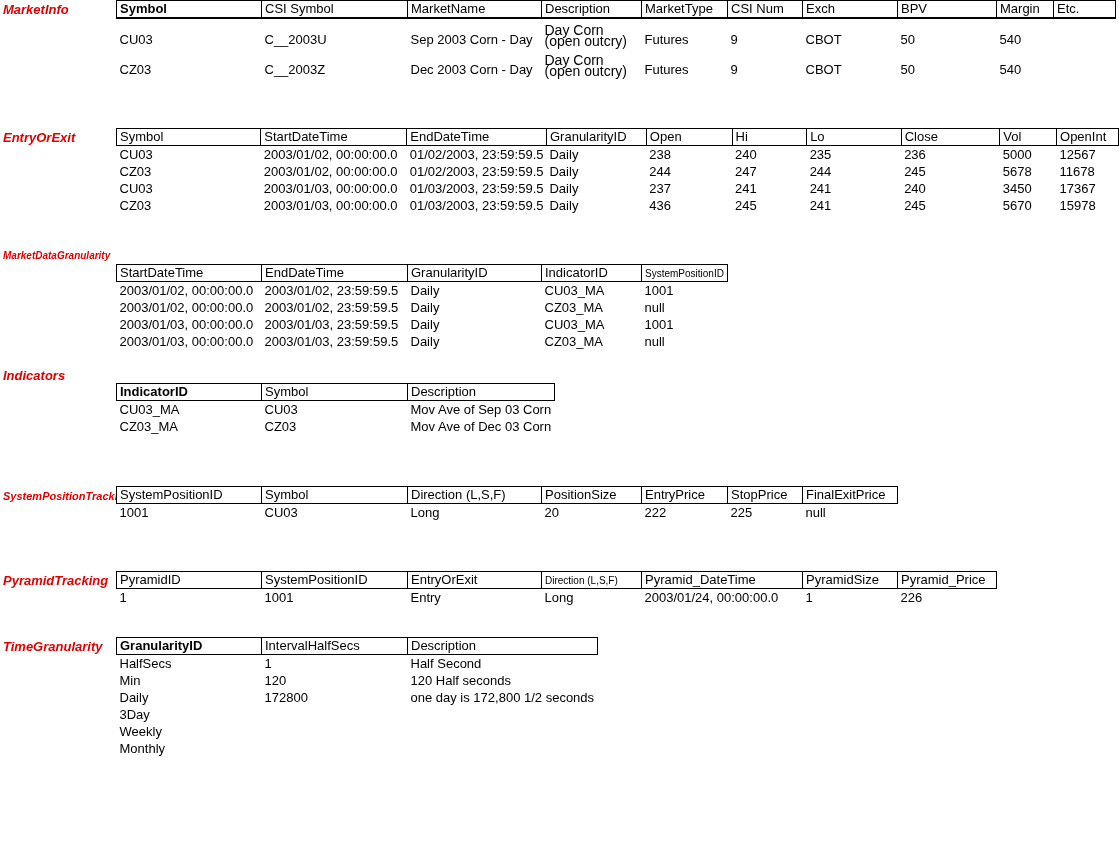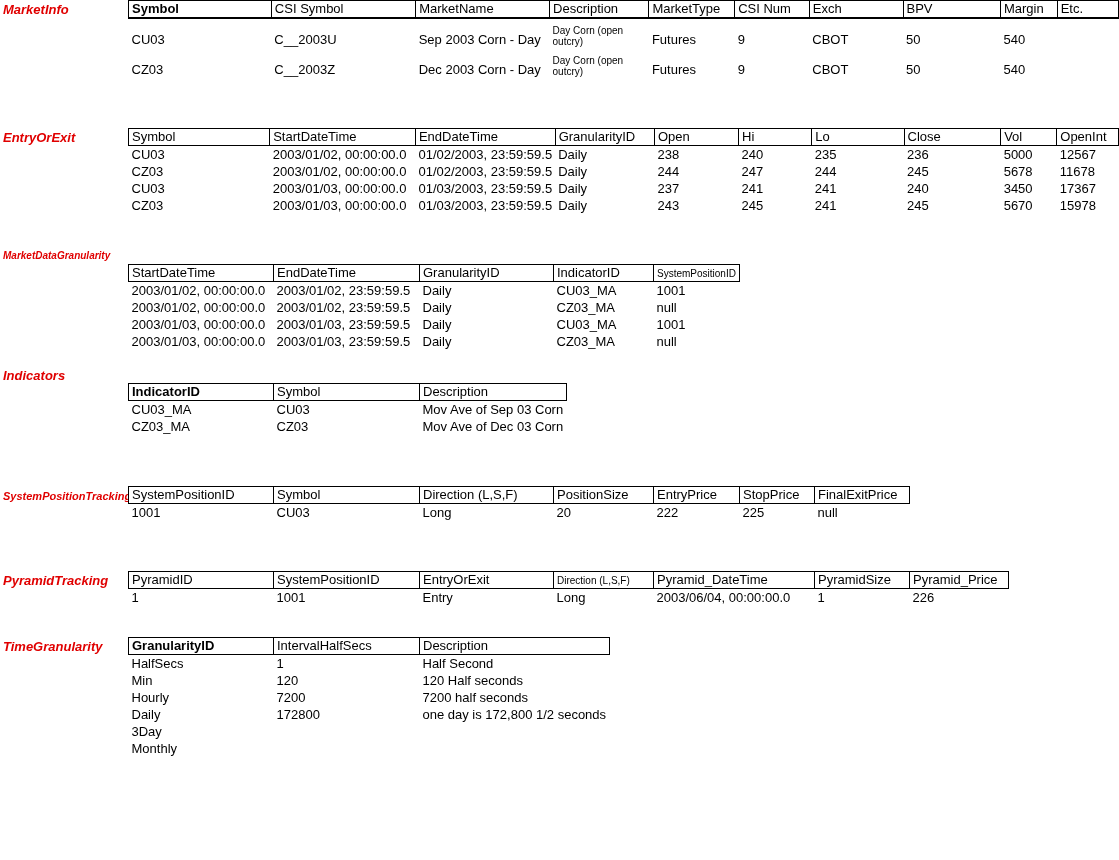--- a/index.html
+++ b/index.html
@@ -22,21 +22,21 @@
     font-style: italic;
     font-size: 13px;
     line-height: 13px;
     white-space: nowrap;
   }
   .tbl-label.small { font-size: 10px; line-height: 11px; }
   .tbl-label.mid   { font-size: 11px; line-height: 12px; }
 
   table {
     position: absolute;
-    left: 128px;
+    left: 116px;
     border-collapse: collapse;
     table-layout: fixed;
   }
   th {
     border: 1px solid #000;
     font-weight: normal;
     font-size: 13px;
     text-align: left;
     vertical-align: bottom;
     padding: 0 3px 1px 3px;
@@ -49,21 +49,21 @@
     font-size: 13px;
     text-align: left;
     vertical-align: bottom;
     padding: 0 3px 1px 3px;
     height: 17px;
     white-space: nowrap;
   }
   th.b  { font-weight: bold; }
   th.sm { font-size: 10px; padding-bottom: 2px; }
   td.smb {
-    font-size: 10px;
+    font-size: 14px;
     line-height: 11px;
     white-space: normal;
     vertical-align: bottom;
     padding-top: 1px;
   }
   
   .t1 th { border-bottom-width: 2px; }
   .t1 td { height: 30px; }
 </style>
 </head>
@@ -190,21 +190,21 @@
           <td>241</td>
           <td>240</td>
           <td>3450</td>
           <td>17367</td>
         </tr>
         <tr>
           <td>CZ03</td>
           <td>2003/01/03, 00:00:00.0</td>
           <td>01/03/2003, 23:59:59.5</td>
           <td>Daily</td>
-          <td>243</td>
+          <td>436</td>
           <td>245</td>
           <td>241</td>
           <td>245</td>
           <td>5670</td>
           <td>15978</td>
         </tr>
       </tbody>
     </table>
 
   <div class="tbl-label small" style="top:250px">MarketDataGranularity</div>
@@ -341,21 +341,21 @@
           <th>PyramidSize</th>
           <th>Pyramid_Price</th>
         </tr>
       </thead>
       <tbody>
         <tr>
           <td>1</td>
           <td>1001</td>
           <td>Entry</td>
           <td>Long</td>
-          <td>2003/06/04, 00:00:00.0</td>
+          <td>2003/01/24, 00:00:00.0</td>
           <td>1</td>
           <td>226</td>
         </tr>
       </tbody>
     </table>
 
   <div class="tbl-label" style="top:640px">TimeGranularity</div>
   <table style="top:637px">
       <colgroup>
         <col style="width: 145px;">
@@ -374,35 +374,35 @@
           <td>HalfSecs</td>
           <td>1</td>
           <td>Half Second</td>
         </tr>
         <tr>
           <td>Min</td>
           <td>120</td>
           <td>120 Half seconds</td>
         </tr>
         <tr>
-          <td>Hourly</td>
-          <td>7200</td>
-          <td>7200 half seconds</td>
-        </tr>
-        <tr>
           <td>Daily</td>
           <td>172800</td>
           <td>one day is 172,800 1/2 seconds</td>
         </tr>
         <tr>
           <td>3Day</td>
           <td></td>
           <td></td>
         </tr>
         <tr>
+          <td>Weekly</td>
+          <td></td>
+          <td></td>
+        </tr>
+        <tr>
           <td>Monthly</td>
           <td></td>
           <td></td>
         </tr>
       </tbody>
     </table>
 
 </div>
 
 </body></html>

